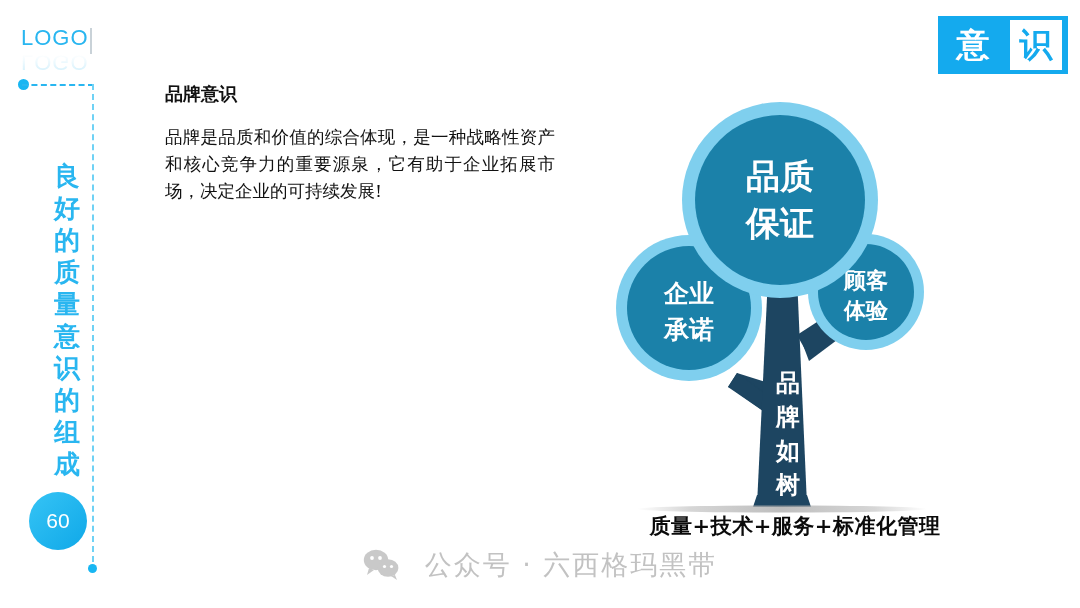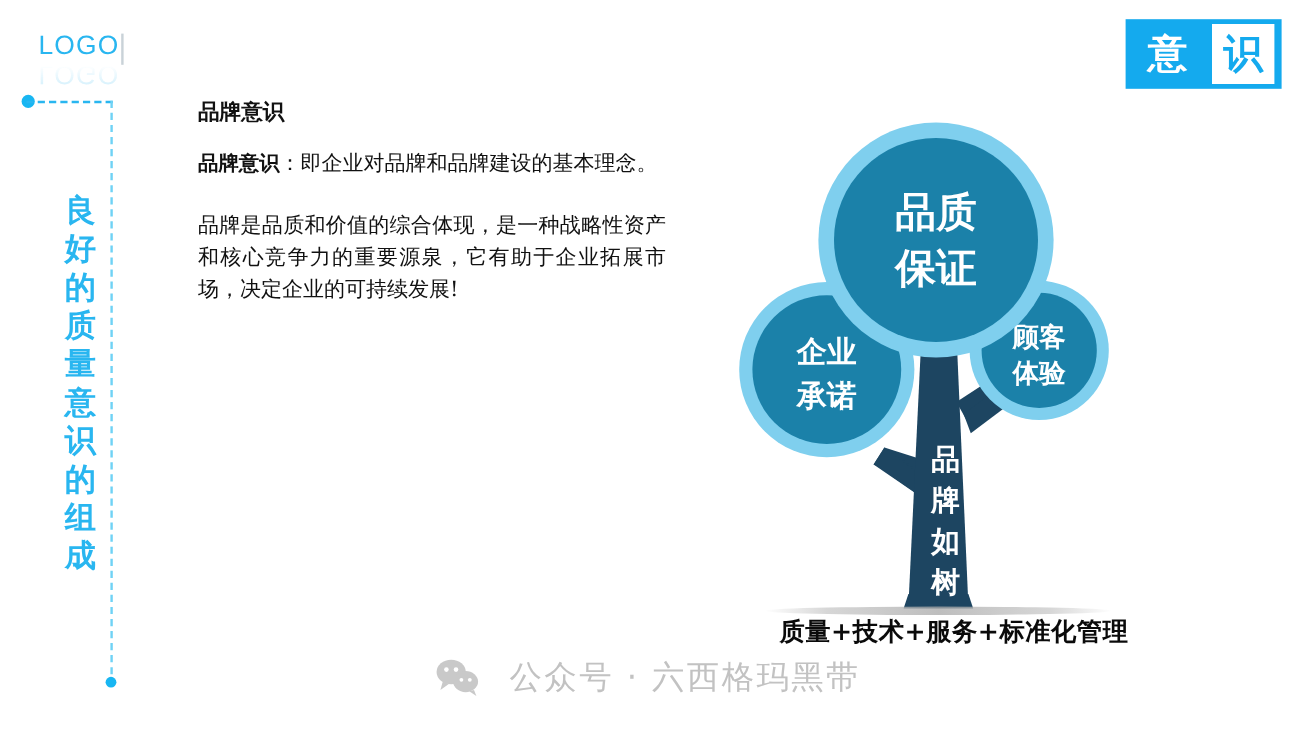--- a/index.html
+++ b/index.html
@@ -12,21 +12,21 @@
     height: 608px;
     position: relative;
     overflow: hidden;
     font-family: "Liberation Sans", "DejaVu Sans", sans-serif;
     -webkit-font-smoothing: antialiased;
   }
 
   
   .header {
     position: absolute;
-    left: 12px; top: 0;
+    left: 1px; top: 0;
     width: 924px;
     height: 78px;
   }
   .logo-wrap {
     position: absolute;
     left: 20px; top: 26px;
     width: 80px;
     height: 44px;
   }
   .logo-text {
@@ -274,27 +274,27 @@
       <div class="badge-char2">识</div>
     </div>
   </div>
 </div>
 
 <div class="sidebar">
   <div class="dot-top"></div>
   <div class="dash-h"></div>
   <div class="dash-v"></div>
   <div class="sidebar-vtext">良好的质量意识的组成</div>
+  <div class="page-circle">60</div>
   <div class="dot-bottom"></div>
 </div>
 
 <div class="content">
   <h2 class="content-heading">品牌意识</h2>
 
-  <p class="para tight"><span class="lead-bold">品牌意识</span><span>：即企业对品牌和品牌建设的基本理念。</span></p>
 
 
   <p class="para">品牌是品质和价值的综合体现，是一种战略性资产和核心竞争力的重要源泉，它有助于企业拓展市场，决定企业的可持续发展!</p>
 </div>
 
 <div class="tree-area">
   <svg class="tree-svg" width="420" height="450" viewBox="0 0 420 450">
     <defs>
       <linearGradient id="groundShadow" x1="0" y1="0" x2="1" y2="0">
         <stop offset="0%" stop-color="#ffffff"></stop>

